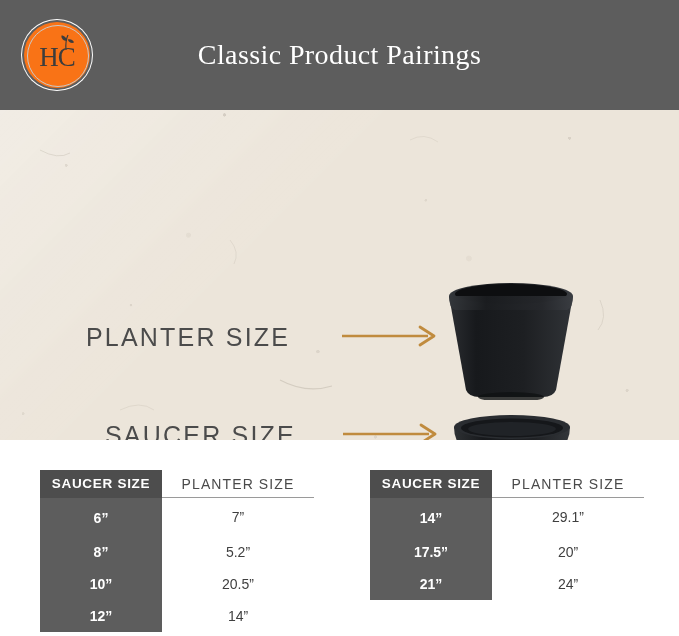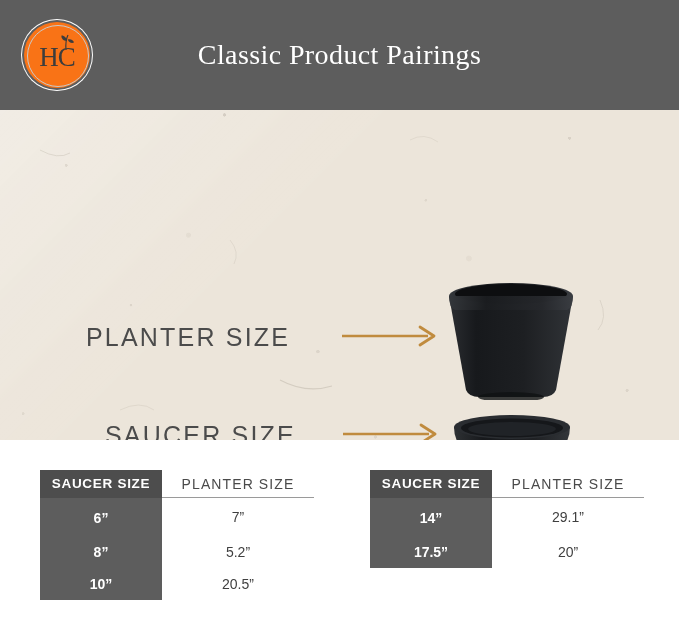--- a/index.html
+++ b/index.html
@@ -244,36 +244,44 @@
           <td class="td-planter">7”</td>
         </tr>
         <tr>
           <td class="td-saucer">8”</td>
           <td class="td-planter">5.2”</td>
         </tr>
         <tr>
           <td class="td-saucer">10”</td>
           <td class="td-planter">20.5”</td>
         </tr>
+        <tr>
+          <td class="td-saucer">12”</td>
+          <td class="td-planter">14”</td>
+        </tr>
       </tbody>
     </table>
 
     <table class="tbl sizetable right">
       <thead>
         <tr>
           <th class="th-saucer">SAUCER SIZE</th>
           <th class="th-planter">PLANTER SIZE</th>
         </tr>
       </thead>
       <tbody>
         <tr>
           <td class="td-saucer">14”</td>
           <td class="td-planter">29.1”</td>
         </tr>
         <tr>
           <td class="td-saucer">17.5”</td>
           <td class="td-planter">20”</td>
         </tr>
+        <tr>
+          <td class="td-saucer">21”</td>
+          <td class="td-planter">24”</td>
+        </tr>
       </tbody>
     </table>
 
   </div>
 </div>
 
 </body></html>

